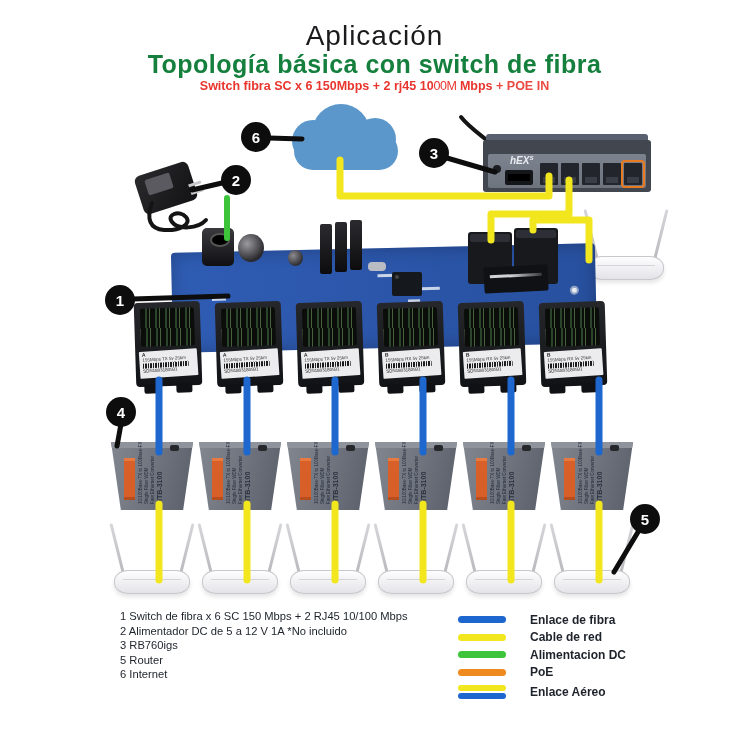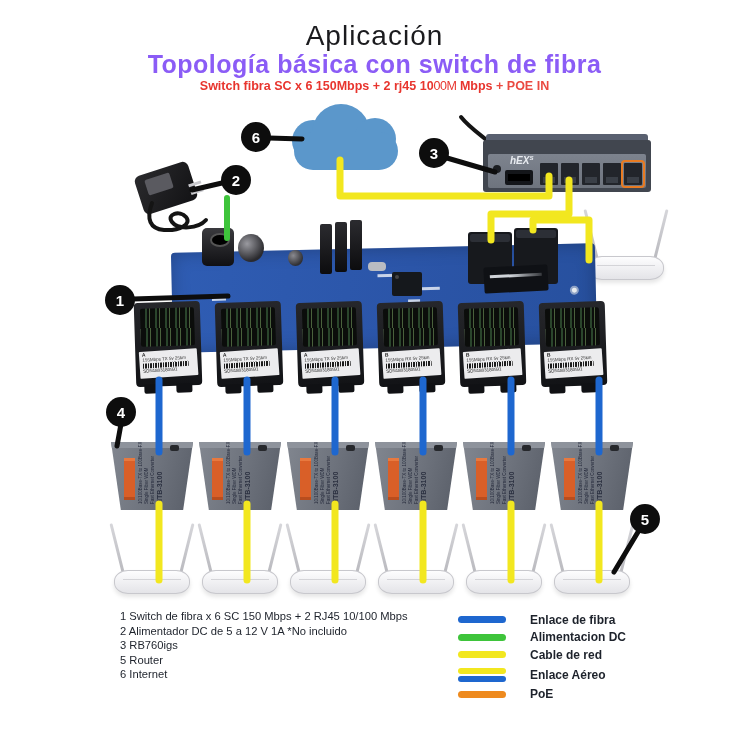--- a/index.html
+++ b/index.html
@@ -3,21 +3,21 @@
 <meta charset="utf-8">
 <style>
   * { margin:0; padding:0; box-sizing:border-box; }
   body { background:#fff; font-family:"Liberation Sans", sans-serif; }
   .stage { position:relative; width:749px; height:750px; background:#fff; overflow:hidden; }
 
   
   .title { position:absolute; top:20px; left:0; width:100%; text-align:center;
            font-size:28px; font-weight:normal; color:#1b1b1e; letter-spacing:1px; }
   .subtitle { position:absolute; top:50px; left:0; width:100%; text-align:center;
-              font-size:25px; font-weight:bold; color:#8b5cf6; letter-spacing:0.5px; }
+              font-size:25px; font-weight:bold; color:#15803d; letter-spacing:0.5px; }
   .tagline { position:absolute; top:79px; left:0; width:100%; text-align:center;
              font-size:12.5px; font-weight:bold; color:#e8352e; }
   .tagline .t-cond { font-weight:400; letter-spacing:-0.5px; }
   .tagline .t-light { font-weight:700; color:#ea4a41; }
 
   
   svg.layer { position:absolute; left:0; top:0; width:749px; height:750px; pointer-events:none; }
   #wires-back { z-index:1; }
   .device { z-index:2; }
   #wires { z-index:3; }
@@ -432,33 +432,33 @@
     <div class="note">5 Router</div>
     <div class="note">6 Internet</div>
   </div>
 
   <div class="legend">
     <div class="lg-row">
       <div class="lg-sw sw-blue"></div>
       <div class="lg-label">Enlace de fibra</div>
     </div>
     <div class="lg-row">
+      <div class="lg-sw sw-yellow"></div>
+      <div class="lg-label">Cable de red</div>
+    </div>
+    <div class="lg-row">
       <div class="lg-sw sw-green"></div>
       <div class="lg-label">Alimentacion DC</div>
     </div>
     <div class="lg-row">
-      <div class="lg-sw sw-yellow"></div>
-      <div class="lg-label">Cable de red</div>
+      <div class="lg-sw sw-orange"></div>
+      <div class="lg-label">PoE</div>
     </div>
     <div class="lg-row dual">
       <div class="lg-sw-dual">
           <i class="sw-yellow"></i>
           <i class="sw-blue"></i>
         </div>
       <div class="lg-label">Enlace Aéreo</div>
     </div>
-    <div class="lg-row">
-      <div class="lg-sw sw-orange"></div>
-      <div class="lg-label">PoE</div>
-    </div>
   </div>
 
 </div>
 
 </body></html>

